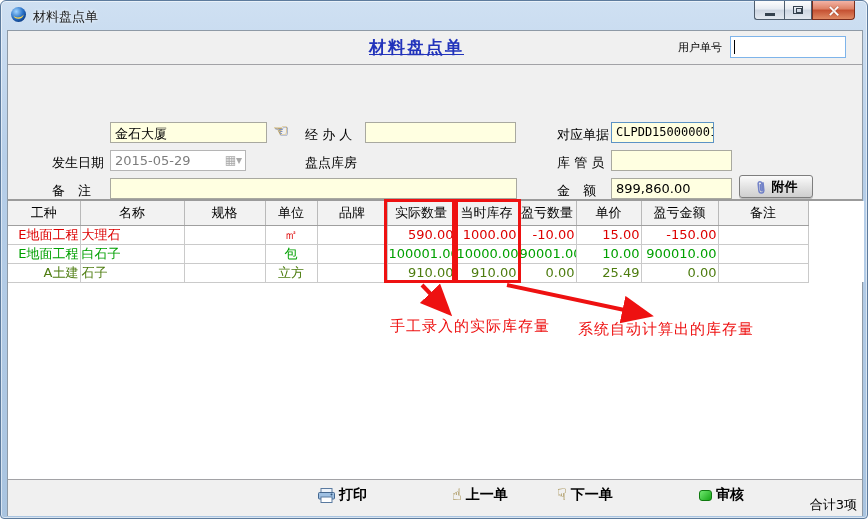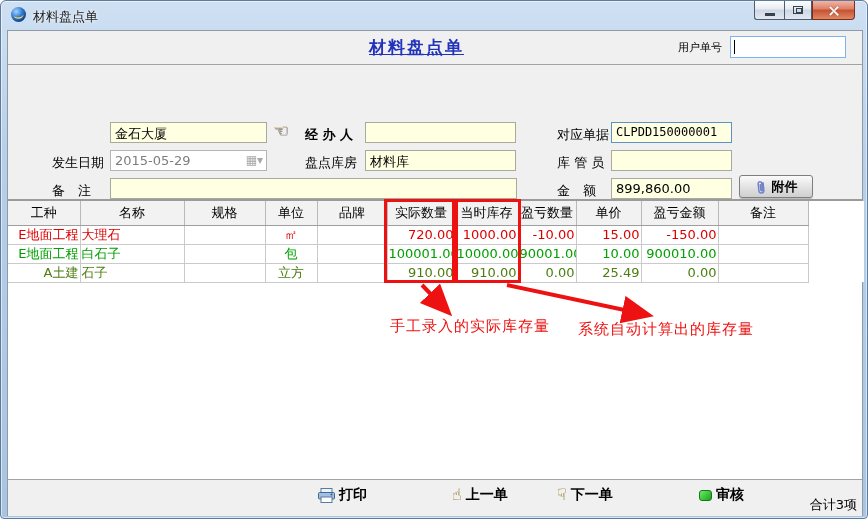--- a/index.html
+++ b/index.html
@@ -43,26 +43,26 @@
 
   
   .form-area{position:absolute;left:0;top:35px;width:100%;height:133px;}
   .flabel{position:absolute;font-size:13px;color:#000;white-space:pre;}
   .field{position:absolute;height:21px;background:#FFFFE1;border:1px solid #a9a9a0;font-size:13px;color:#000;
          padding:2px 4px;white-space:nowrap;overflow:hidden;}
   .field.blue-border{border-color:#5c93c5;font-family:"DejaVu Sans Mono","Liberation Mono",monospace;font-size:12px;}
   .project-label{left:22px;top:47px;width:82px;text-align:center;line-height:14px;}
   .f-project{left:102px;top:56px;width:157px;}
   .hand-icon{position:absolute;left:265px;top:54px;font-size:17px;color:#b8860b;text-shadow:1px 1px 0 #1a3a8a;cursor:pointer;}
-  .operator-label{left:297px;top:60px;font-weight:bold;}
+  .operator-label{left:297px;top:60px;}
   .f-operator{left:357px;top:56px;width:151px;}
   .doc-label{left:549px;top:60px;}
-  .f-doc{left:603px;top:56px;width:121px;}
+  .f-doc{left:603px;top:56px;width:103px;}
   .date-label{left:44px;top:88px;}
-  .f-date{left:102px;top:84px;width:157px;background:#ffffff;color:#7d7d7d;border-color:#b5b5b5;}
+  .f-date{left:102px;top:84px;width:136px;background:#ffffff;color:#7d7d7d;border-color:#b5b5b5;}
   .date-ctrls{position:absolute;right:3px;top:2px;display:flex;align-items:center;color:#a8a8a8;font-size:12px;}
   .warehouse-label{left:297px;top:88px;}
   .f-warehouse{left:357px;top:84px;width:151px;}
   .keeper-label{left:549px;top:88px;}
   .f-keeper{left:603px;top:84px;width:121px;}
   .remark-label{left:44px;top:116px;}
   .f-remark{left:102px;top:112px;width:407px;}
   .amount-label{left:549px;top:116px;text-align:right;}
   .f-amount{left:603px;top:112px;width:121px;}
   .attach-btn{position:absolute;left:731px;top:109px;width:74px;height:23px;
@@ -156,21 +156,20 @@
       <span class="flabel date-label">发生日期</span>
       <div class="field f-date">
         <span>2015-05-29</span>
         <span class="date-ctrls">
           <span>▦</span>
           <span>▾</span>
         </span>
       </div>
 
       <span class="flabel warehouse-label">盘点库房</span>
-      <div class="field f-warehouse">材料库</div>
 
       <span class="flabel keeper-label">库 管 员</span>
       <div class="field f-keeper"></div>
 
       <span class="flabel remark-label">备　注</span>
       <div class="field f-remark"></div>
 
       <span class="flabel amount-label">金　额</span>
       <div class="field f-amount">899,860.00</div>
 
@@ -214,21 +213,21 @@
             <th class="nb"></th>
           </tr>
         </thead>
         <tbody>
           <tr class="row-red">
             <td class="a-r">E地面工程</td>
             <td class="a-l">大理石</td>
             <td class="a-c"></td>
             <td class="a-c">㎡</td>
             <td class="a-l"></td>
-            <td class="a-r">720.00</td>
+            <td class="a-r">590.00</td>
             <td class="a-r">1000.00</td>
             <td class="a-r">-10.00</td>
             <td class="a-r">15.00</td>
             <td class="a-r">-150.00</td>
             <td class="a-l"></td>
             <td class="nb"></td>
           </tr>
           <tr class="row-green">
             <td class="a-r">E地面工程</td>
             <td class="a-l">白石子</td>

